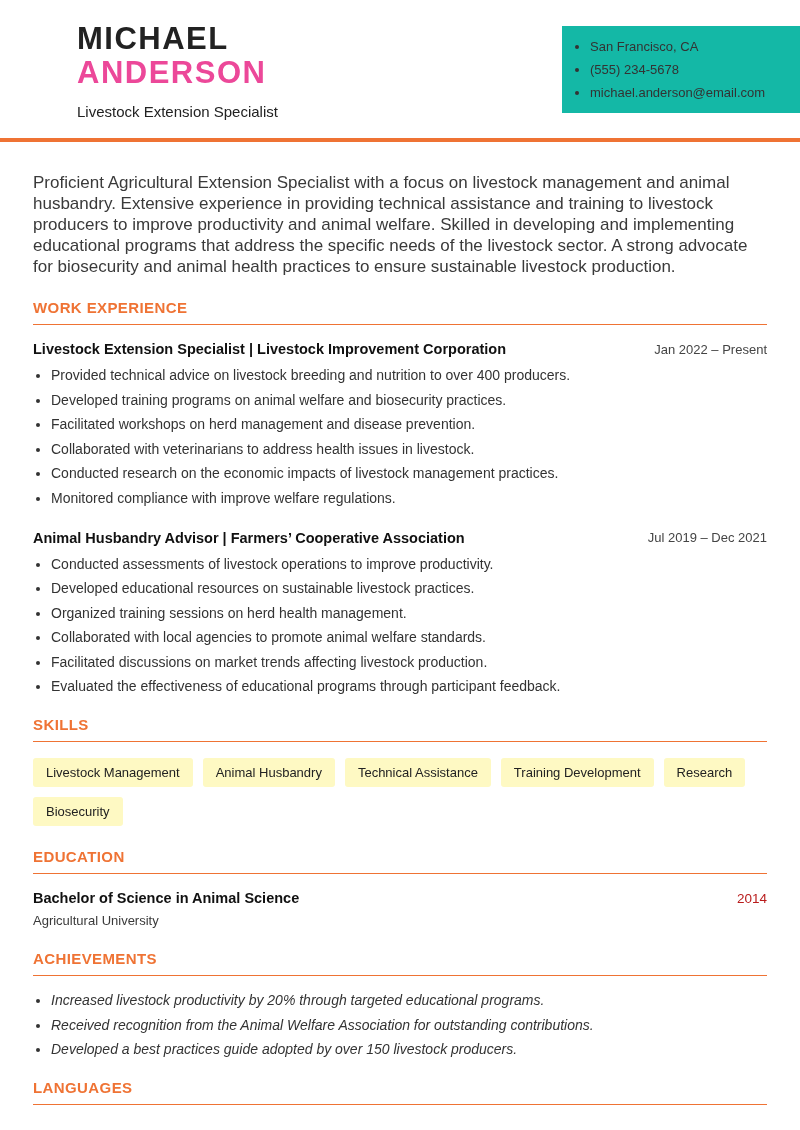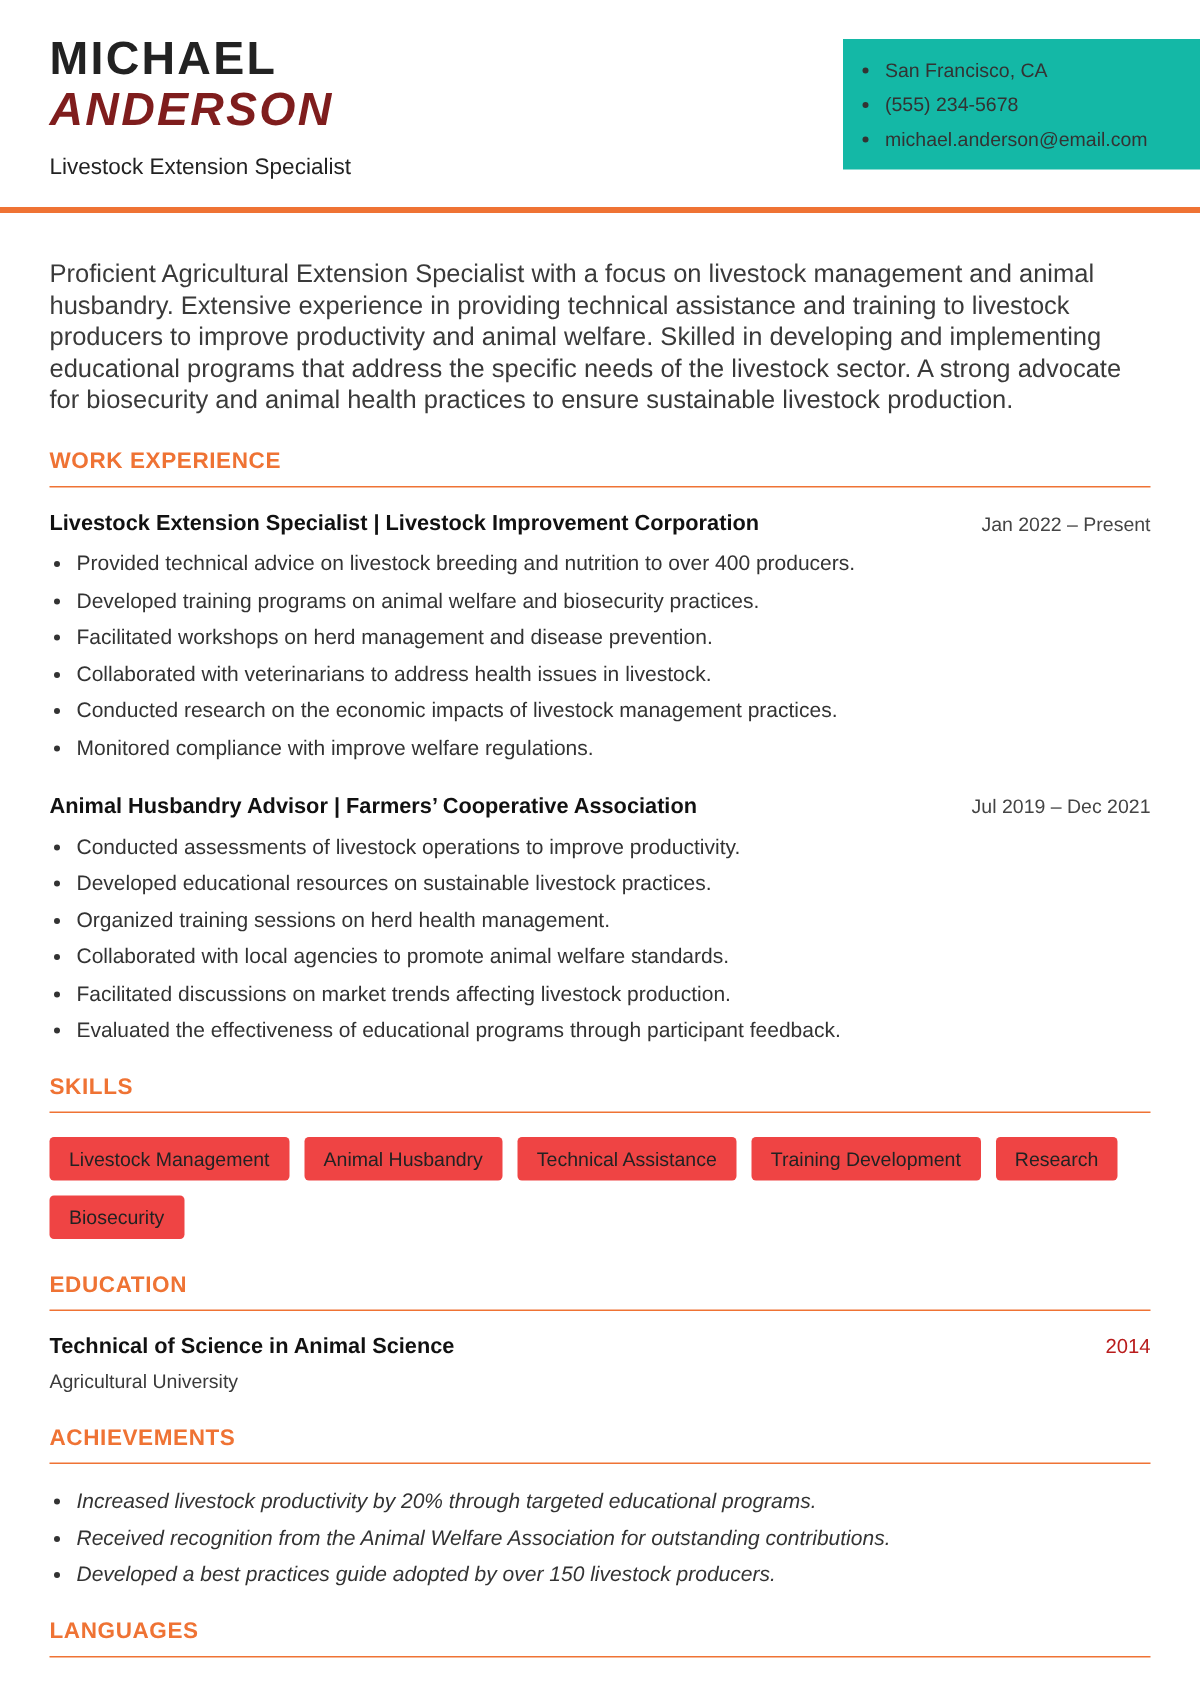--- a/index.html
+++ b/index.html
@@ -15,29 +15,30 @@
     height: 1130px;
     background: #ffffff;
     position: relative;
     overflow: hidden;
   }
   
   .header {
     position: relative;
     padding: 22px 33px 0 33px;
     min-height: 126px;
+    margin-left: 44px;
   }
   .name-first, .name-last {
     font-size: 31px;
     font-weight: 800;
     letter-spacing: 1.5px;
     line-height: 34px;
     color: #222222;
   }
-  .name-last { color: #7f1d1d; font-style: italic; }
+  .name-last { color: #ec4899; }
   .job-title {
     margin-top: 13px;
     font-size: 15px;
     color: #222222;
     line-height: 18px;
   }
   .contact-card {
     position: absolute;
     top: 26px;
     right: 0;
@@ -108,21 +109,21 @@
     line-height: 16px;
     margin-bottom: 8.5px;
   }
   .bullets li:last-child { margin-bottom: 0; }
   .chip-row {
     display: flex;
     flex-wrap: wrap;
     gap: 10px;
   }
   .chip {
-    background: #ef4444;
+    background: #fef9c3;
     color: #222222;
     font-size: 13px;
     line-height: 13px;
     padding: 8px 13px;
     border-radius: 3px;
     white-space: nowrap;
   }
   .edu-header {
     display: flex;
     justify-content: space-between;
@@ -210,21 +211,21 @@
         <span class="chip">Technical Assistance</span>
         <span class="chip">Training Development</span>
         <span class="chip">Research</span>
         <span class="chip">Biosecurity</span>
       </div>
     </div>
 
     <div class="section">
       <h2 class="section-heading">EDUCATION</h2>
       <div class="edu-header">
-        <span class="degree">Technical of Science in Animal Science</span>
+        <span class="degree">Bachelor of Science in Animal Science</span>
         <span class="edu-year">2014</span>
       </div>
       <div class="school">Agricultural University</div>
     </div>
 
     <div class="section">
       <h2 class="section-heading">ACHIEVEMENTS</h2>
       <ul class="bullets" style="margin-top:0;font-style:italic;">
         <li>Increased livestock productivity by 20% through targeted educational programs.</li>
         <li>Received recognition from the Animal Welfare Association for outstanding contributions.</li>

